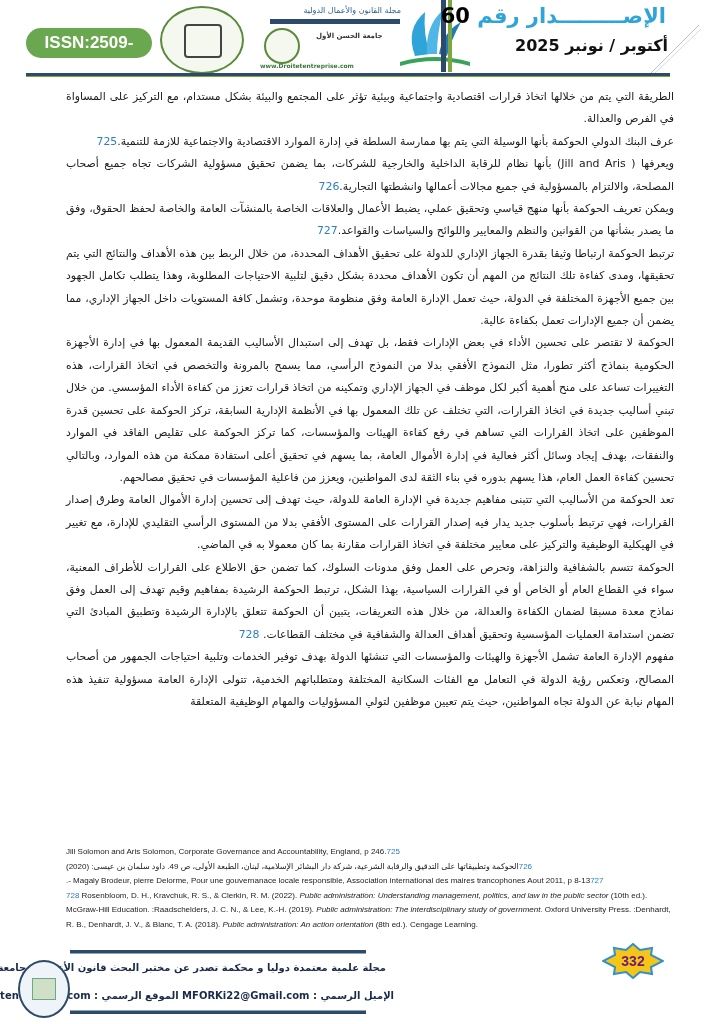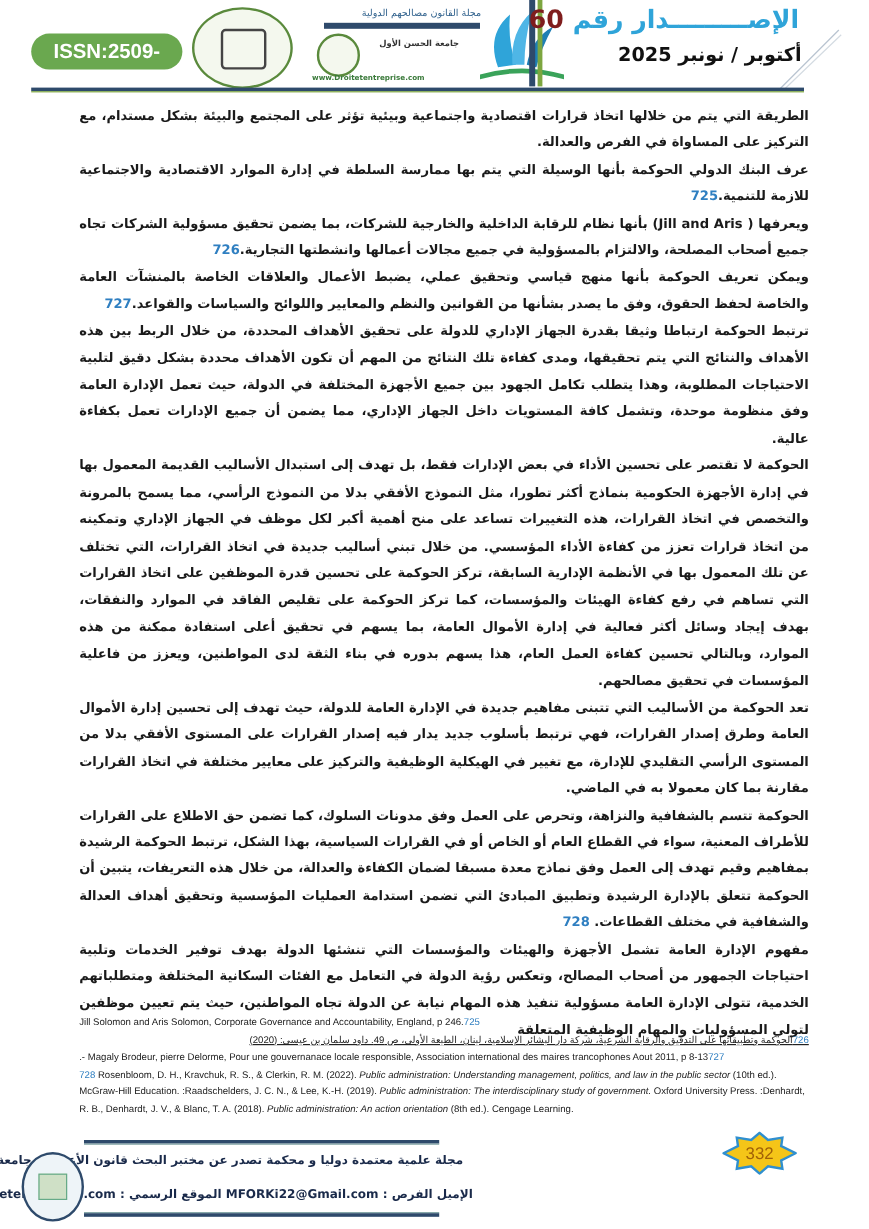--- a/index.html
+++ b/index.html
@@ -15,64 +15,64 @@
   .journal-banner { position:absolute; left:256px; top:6px; width:145px; height:60px; }
   .jb-title { position:absolute; right:0; top:0; font-size:8px; color:#2d5f8b; direction:rtl; white-space:nowrap; }
   .jb-strip { position:absolute; left:14px; top:13px; width:130px; height:5px; background:#2e4a6b; }
   .jb-circle { position:absolute; left:8px; top:22px; width:32px; height:32px; border-radius:50%; border:2px solid #5a8a3c; background:#f4f8ee; }
   .jb-univ { position:absolute; left:60px; top:26px; font-size:7px; color:#333; white-space:nowrap; direction:rtl;font-weight:bold; }
   .jb-web { position:absolute; left:4px; top:56px; font-size:6px; color:#3a7a3a; font-weight:bold; white-space:nowrap; }
   .book-logo { position:absolute; left:395px; top:4px; width:80px; height:66px; }
   .vbar1 { position:absolute; left:441px; top:0; width:5px; height:72px; background:#2e4a6b; }
   .vbar2 { position:absolute; left:448px; top:0; width:4px; height:72px; background:#7da640; }
   .issue { position:absolute; right:58px; top:4px; font-size:21px; font-weight:bold; color:#2fa4d9; direction:rtl; white-space:nowrap; }
-  .issue .num { color:#7f1d1d; }
+  .issue .num { color:#000000; }
   .date { position:absolute; right:56px; top:36px; font-size:16px; font-weight:bold; color:#111; direction:rtl; white-space:nowrap; font-family:"DejaVu Sans", sans-serif; }
   .slash-deco { position:absolute; right:20px; top:20px; width:60px; height:60px; }
   .header-line { position:absolute; left:26px; top:73px; width:644px; height:3px; background:#2e4a6b; }
   .header-line2 { position:absolute; left:26px; top:76px; width:644px; height:1px; background:#7da640; }
 
   .body { position:absolute; left:66px; top:86px; width:608px; direction:rtl; text-align:justify;
           font-family:"DejaVu Sans", sans-serif; font-size:10.9px; line-height:22.4px; color:#1a1a1a; }
-  .body p { margin:0;font-weight:bold; }
+  .body p { margin:0; }
   .ref { color:#2f7fc1; }
 
   .footnotes { position:absolute; left:66px; top:845px; width:608px; font-family:"Liberation Sans", sans-serif; font-size:8px; line-height:14.6px; color:#222; }
   .fn { margin:0; }
-  .fn-rtl { direction:rtl; text-align:right;text-decoration:underline; }
+  .fn-rtl { direction:rtl; text-align:left; }
   .fn-ltr { direction:ltr; text-align:left; }
   .fn-right { direction:ltr; }
   .fn .ref { color:#2f7fc1; }
   .fn i { }
 
   .footer-line-top { position:absolute; left:70px; top:950px; width:296px; height:3px; background:#2e4a6b; }
   .footer-line-bot { position:absolute; left:70px; top:1011px; width:296px; height:3px; background:#2e4a6b; }
   .footer-line-top2 { position:absolute; left:70px; top:953px; width:296px; height:1px; background:#8aa; }
   .footer-line-bot2 { position:absolute; left:70px; top:1010px; width:296px; height:1px; background:#8aa; }
   .footer-text1 { position:absolute; right:338px; top:962px; direction:rtl; font-size:10px; font-weight:bold; color:#1a2a4a; white-space:nowrap; }
   .footer-text2 { position:absolute; right:330px; top:990px; direction:rtl; font-size:10px; font-weight:bold; color:#1a2a4a; white-space:nowrap; }
   .footer-text2 .ltr { direction:ltr; unicode-bidi:embed; }
   .page-badge { position:absolute; left:602px; top:943px; width:62px; height:36px; }
   .page-num { position:absolute; left:602px; top:943px; width:62px; height:36px; text-align:center; line-height:36px;
-              font-family:"Liberation Sans", sans-serif; font-size:14px; font-weight:normal; color:#a16207; }
+              font-family:"Liberation Sans", sans-serif; font-size:14px; font-weight:bold; color:#701a75; }
   .footer-logo { position:absolute; left:18px; top:960px; width:48px; height:54px; border-radius:50%; border:2px solid #2e4a6b; background:#eef4f8; }
   .footer-logo .inner { position:absolute; left:12px; top:16px; width:22px; height:20px; background:#cfe0c6; border:1px solid #6a8; }
 </style>
 </head>
 <body>
 
 <div class="header">
   <div class="issn">ISSN:2509-0291</div>
 
   <div class="lab-logo">
     <div class="inner"></div>
   </div>
 
   <div class="journal-banner">
-    <div class="jb-title">مجلة القانون مصالحهم الدولية</div>
+    <div class="jb-title">مجلة القانون والأعمال الدولية</div>
     <div class="jb-strip"></div>
     <div class="jb-circle"></div>
     <div class="jb-univ">جامعة الحسن الأول</div>
     <div class="jb-web">www.Droitetentreprise.com</div>
   </div>
 
   <svg class="book-logo" viewBox="0 0 80 66">
     <path d="M5 58 Q40 48 75 58 L75 62 Q40 52 5 62 Z" fill="#3aa35a"></path>
     <path d="M20 52 Q10 25 30 8 Q28 30 35 50 Z" fill="#2fa4d9"></path>
     <path d="M32 50 Q30 22 48 6 Q42 30 42 50 Z" fill="#4fb6e6"></path>
@@ -113,21 +113,21 @@
   <p class="fn fn-right"><span>Jill Solomon and Aris Solomon, Corporate Governance and Accountability, England, p 246.</span><span class="ref">725</span></p>
   <p class="fn fn-rtl"><span class="ref">726</span><span>الحوكمة وتطبيقاتها على التدقيق والرقابة الشرعية، شركة دار البشائر الإسلامية، لبنان، الطبعة الأولى، ص 49. داود سلمان بن عيسى: (2020)</span></p>
   <p class="fn fn-right"><span>.- Magaly Brodeur, pierre Delorme, Pour une gouvernanace locale responsible, Association international des maires trancophones Aout 2011, p 8-13</span><span class="ref">727</span></p>
   <p class="fn fn-ltr"><span class="ref">728</span><span> Rosenbloom, D. H., Kravchuk, R. S., &amp; Clerkin, R. M. (2022). </span><i>Public administration: Understanding management, politics, and law in the public sector</i><span> (10th ed.). McGraw-Hill Education. :Raadschelders, J. C. N., &amp; Lee, K.-H. (2019). </span><i>Public administration: The interdisciplinary study of government.</i><span> Oxford University Press. :Denhardt, R. B., Denhardt, J. V., &amp; Blanc, T. A. (2018). </span><i>Public administration: An action orientation</i><span> (8th ed.). Cengage Learning.</span></p>
 </div>
 
 <div class="footer-line-top"></div>
 <div class="footer-line-top2"></div>
 <div class="footer-text1">مجلة علمية معتمدة  دوليا و محكمة تصدر عن مختبر البحث قانون الأعمال - جامعة الحسن الأول - سطات - المغرب</div>
 <div class="footer-text2">
-  <span>الإميل الفرص :</span>
+  <span>الإميل الرسمي :</span>
   <span class="ltr">MFORKi22@Gmail.com</span>
   <span>الموقع الرسمي :</span>
   <span class="ltr">WWW.Droitetentreprise.com</span>
 </div>
 <div class="footer-line-bot2"></div>
 <div class="footer-line-bot"></div>
 
 <svg class="page-badge" viewBox="0 0 62 36">
   <polygon points="31,1 38,7 50,5 49,12 61,18 49,24 50,31 38,29 31,35 24,29 12,31 13,24 1,18 13,12 12,5 24,7" fill="#f5c518" stroke="#2f8fcf" stroke-width="2"></polygon>
 </svg>

